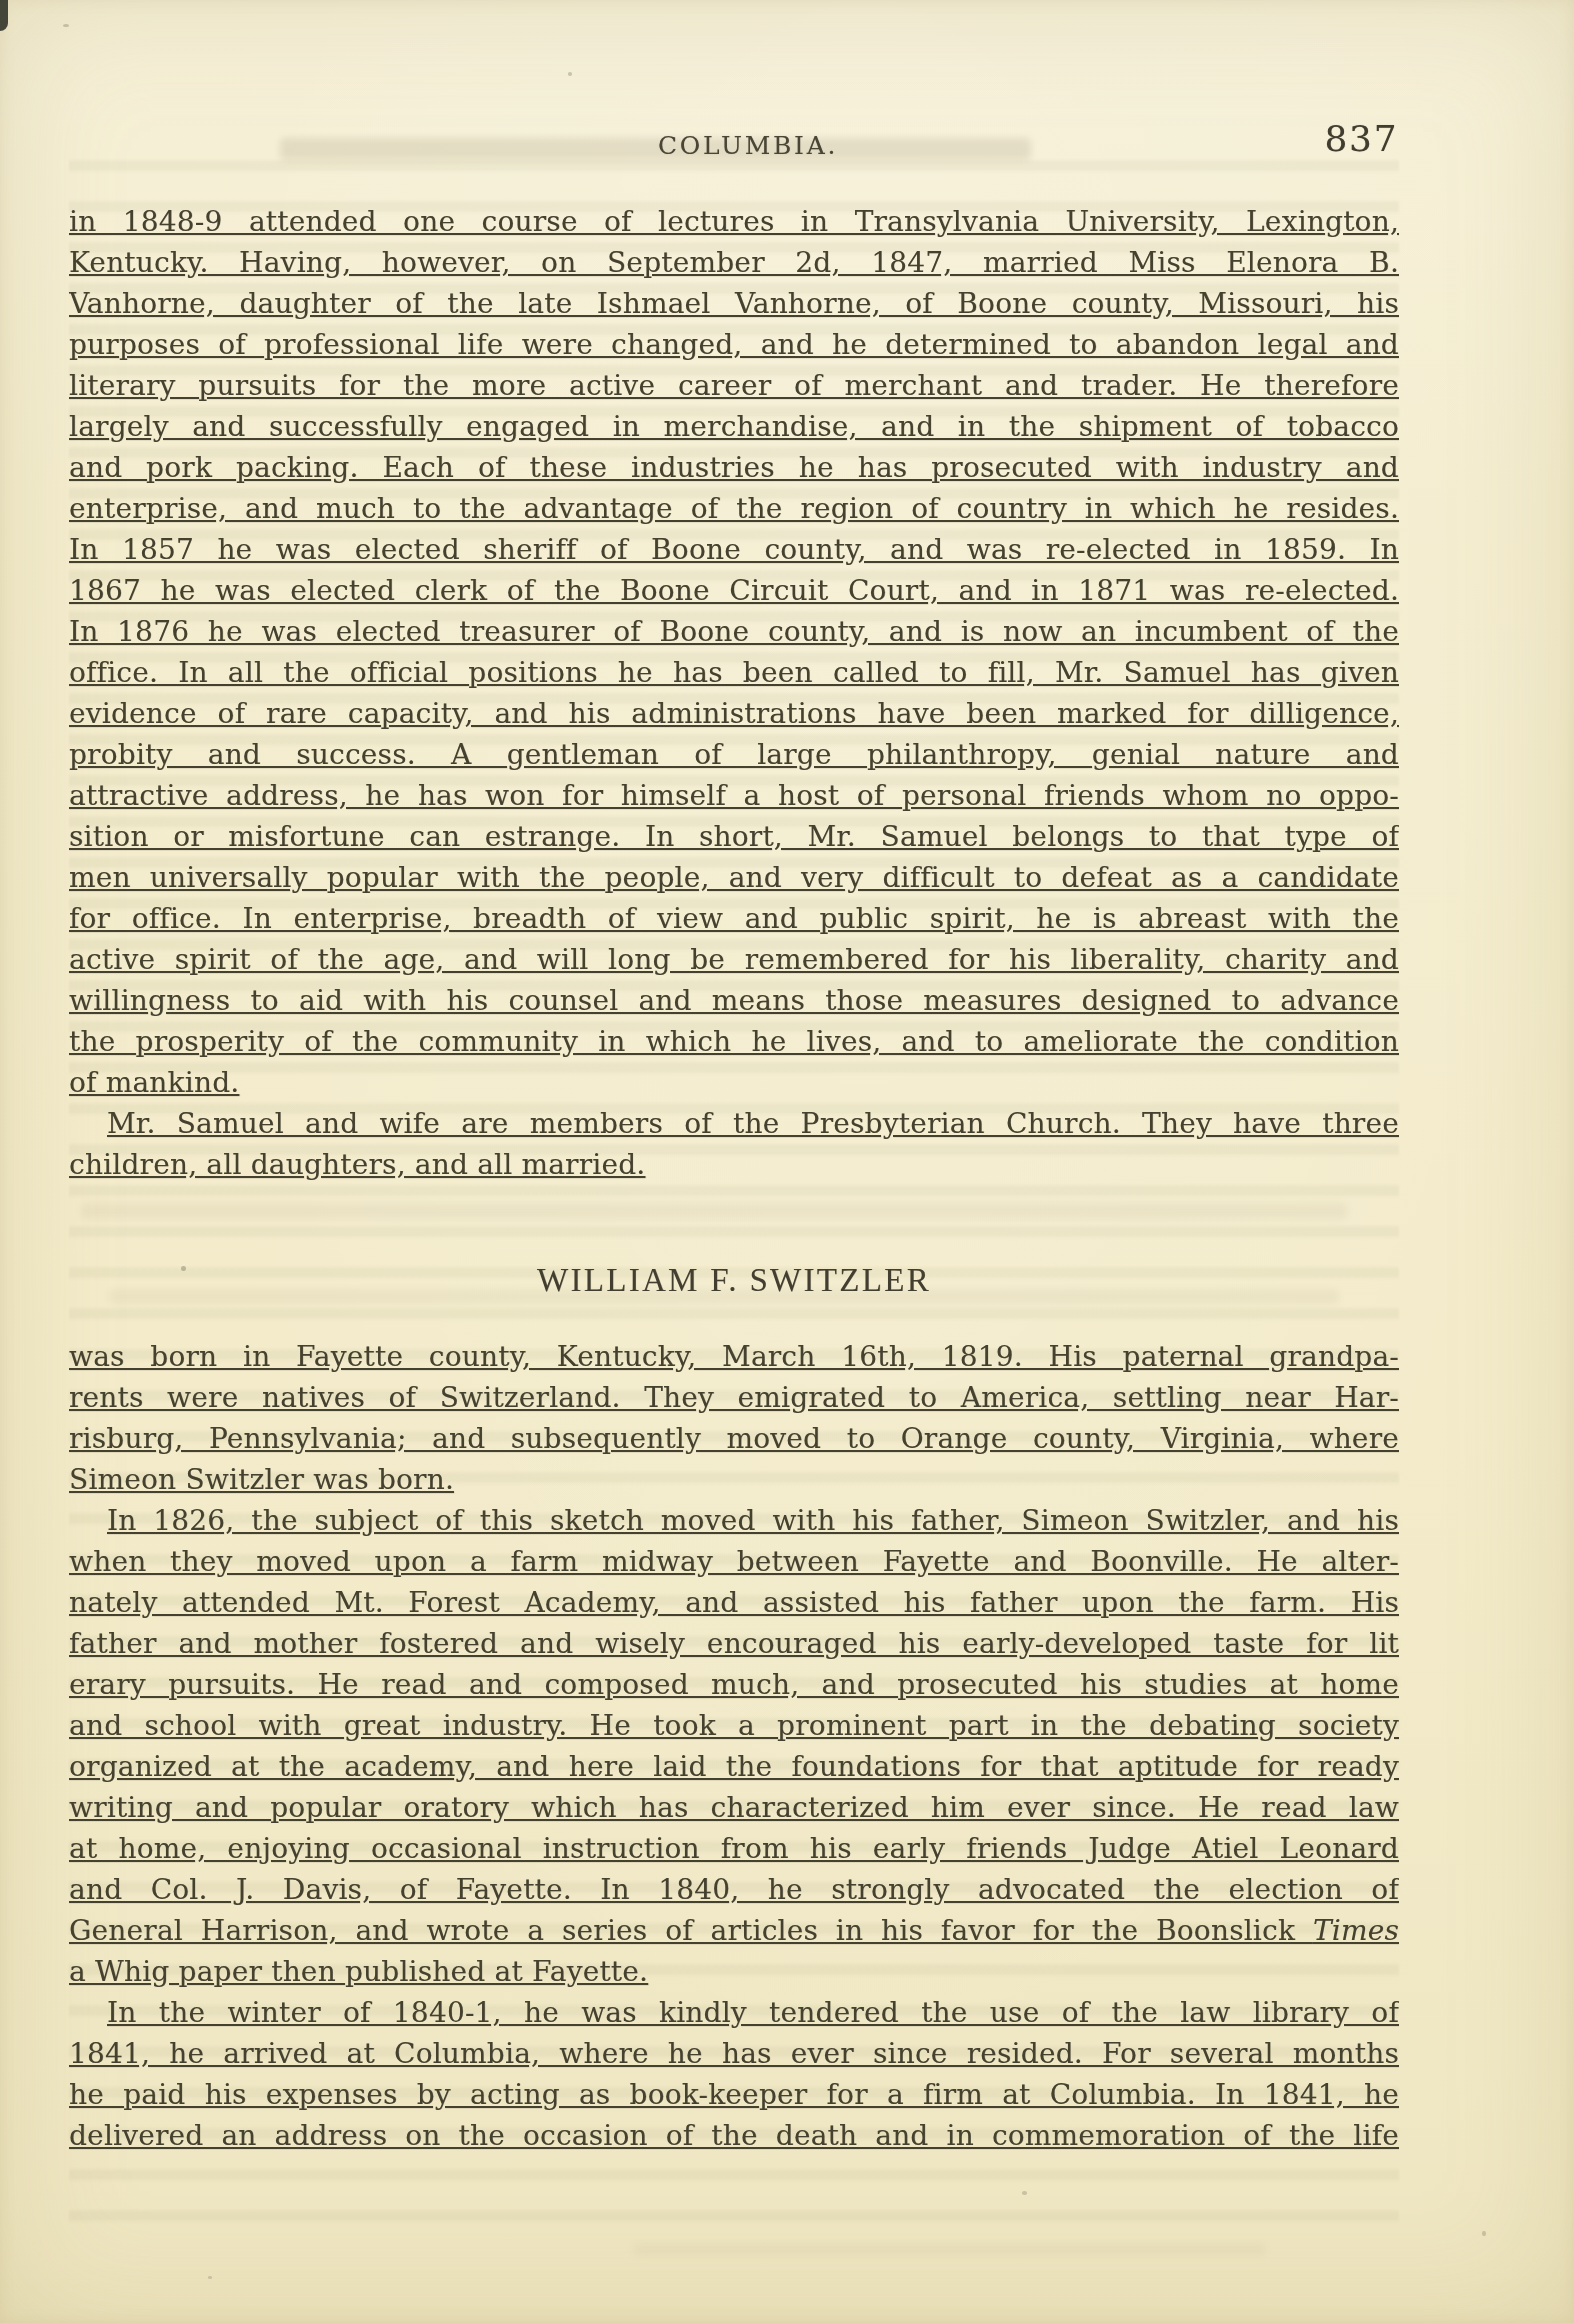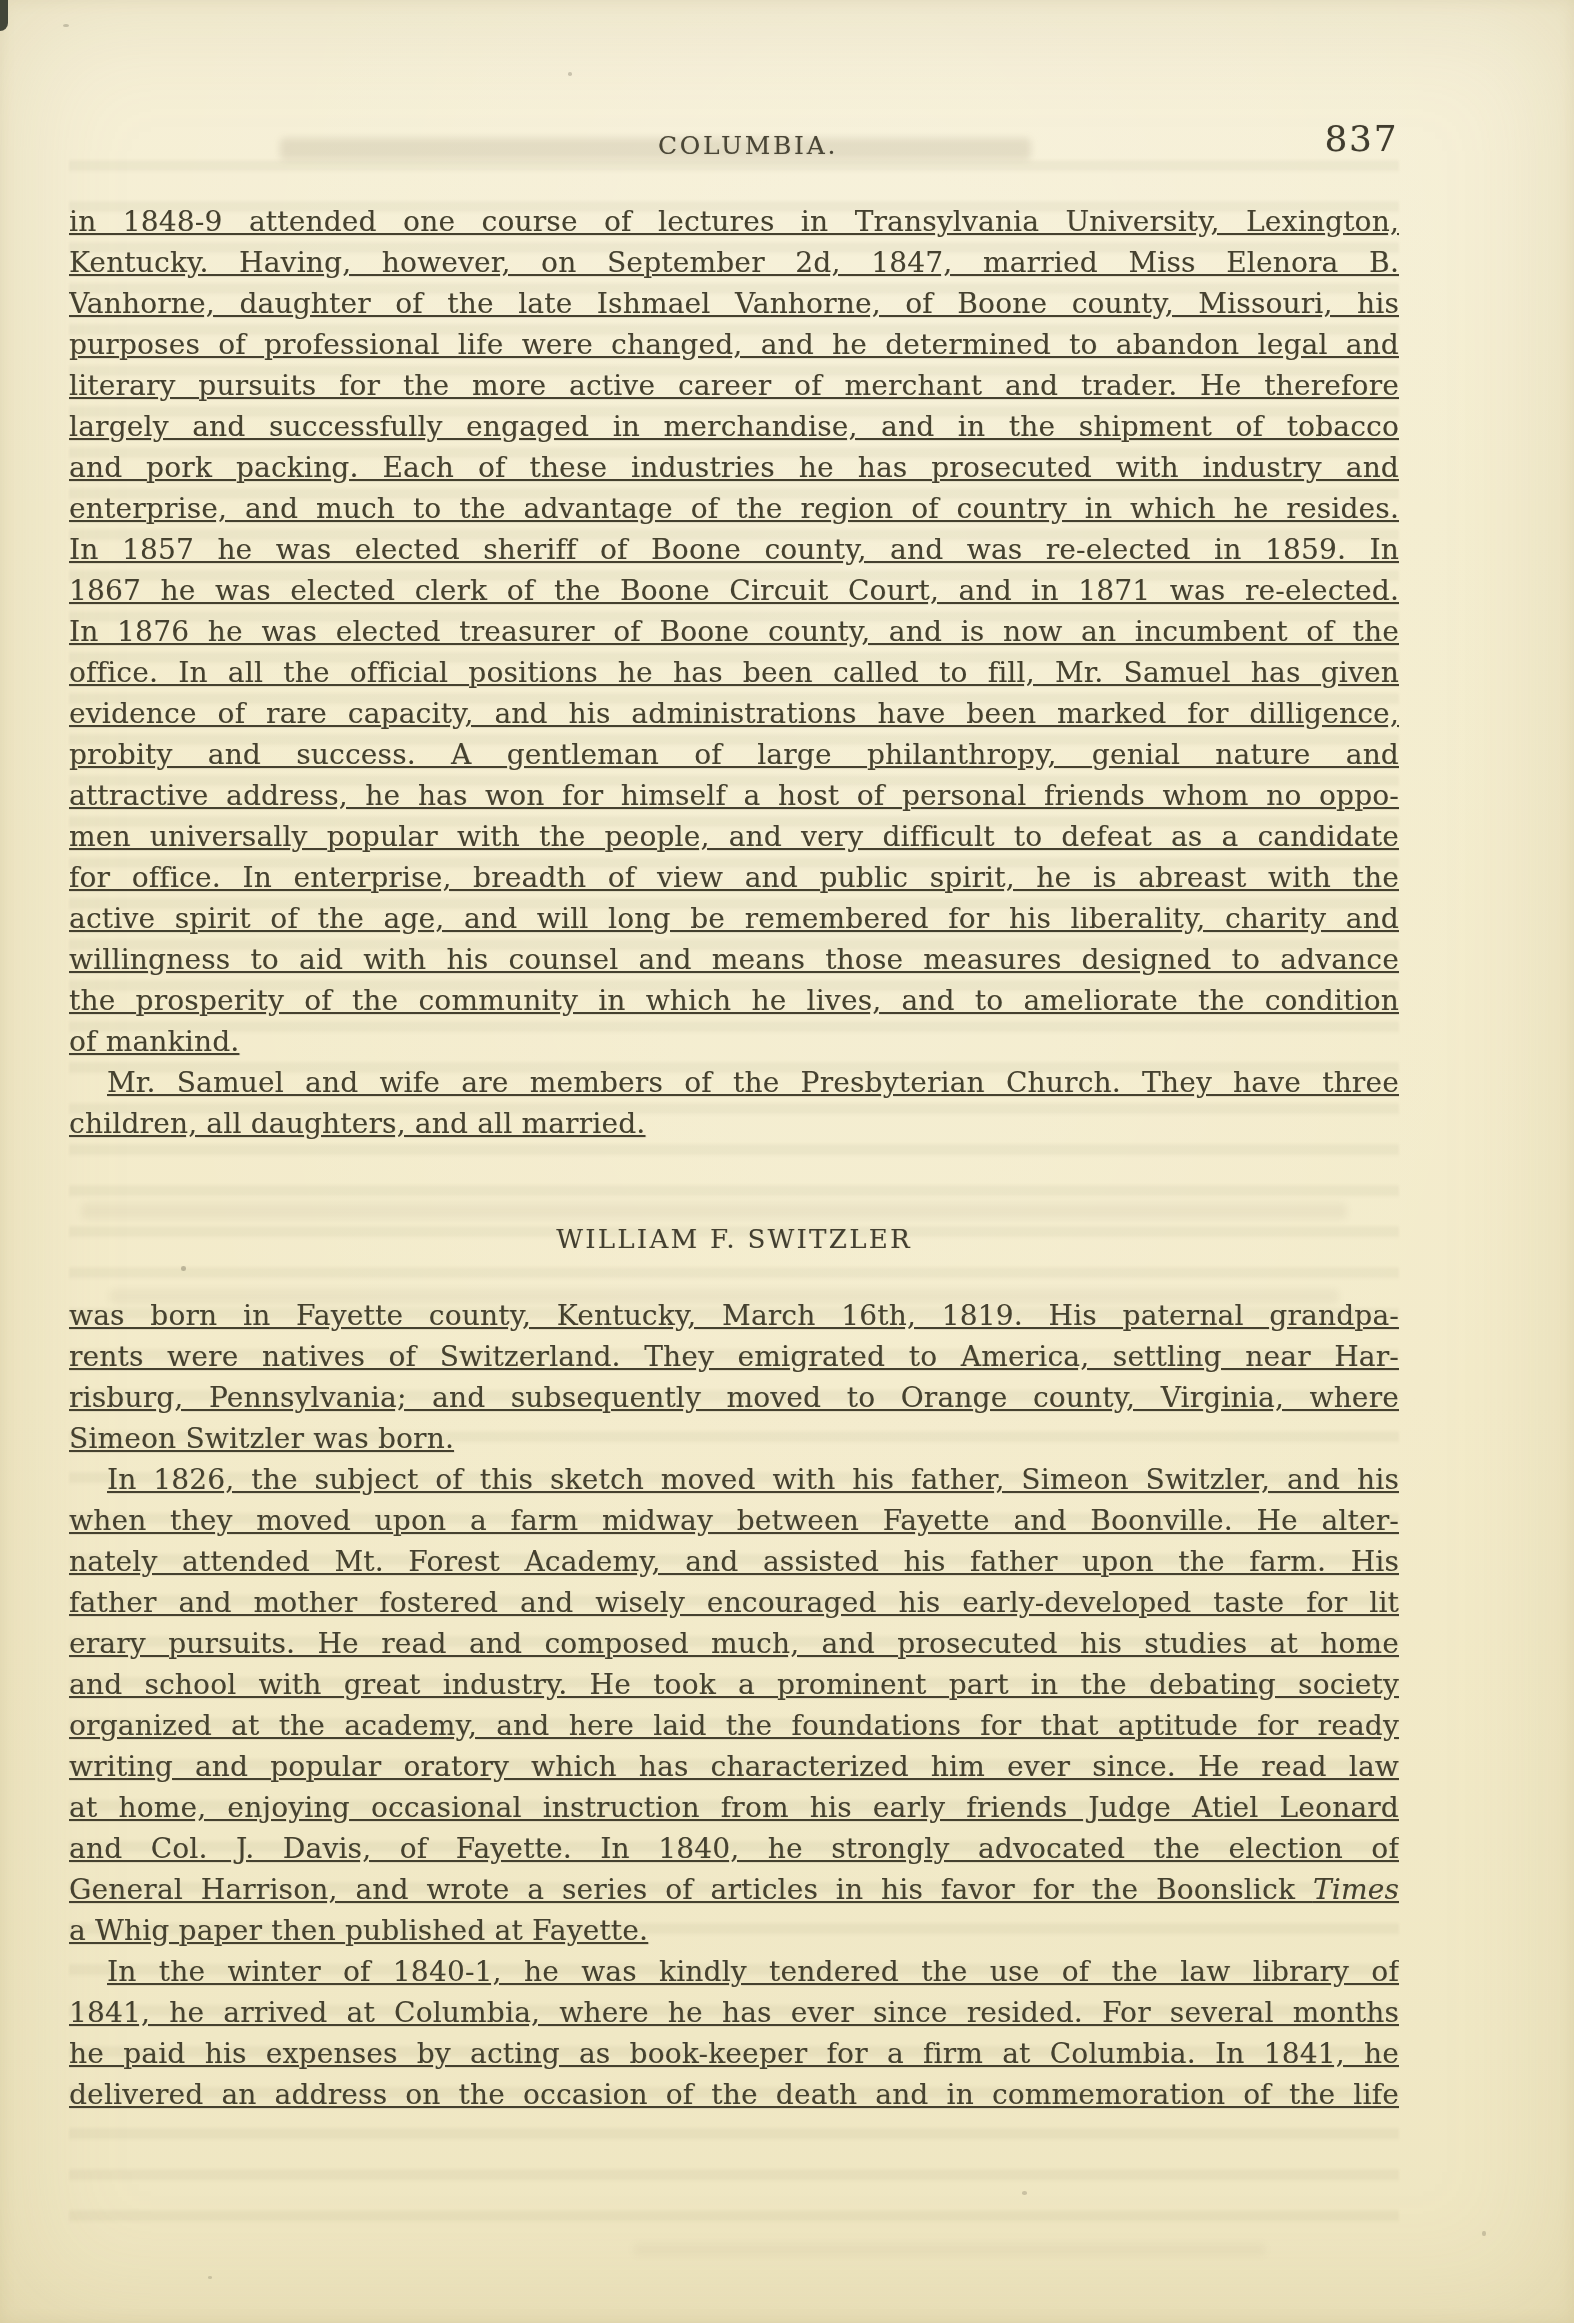--- a/index.html
+++ b/index.html
@@ -105,24 +105,25 @@
   .para.indent .line:first-child { text-indent: 38px; }
 
   .italic { font-style: italic; }
 
   .section-heading {
     margin-top: 75px;
     margin-bottom: 35px;
     height: 41px;
     line-height: 41px;
     text-align: center;
-    font-size: 26px;
+    font-size: 33px;
     letter-spacing: 2.3px;
     color: #433f30;
     text-shadow: 0.4px 0.4px 0.5px rgba(67,63,48,0.3);
+    font-family: Liberation Serif, serif;
   }
 </style>
 </head>
 <body>
 
 <div class="page">
 
   <div class="ghost-overlay"></div>
   <div class="ghost-streak g1"></div>
   <div class="ghost-streak g2"></div>
@@ -152,20 +153,21 @@
         <div class="line">largely and successfully engaged in merchandise, and in the shipment of tobacco</div>
         <div class="line">and pork packing. Each of these industries he has prosecuted with industry and</div>
         <div class="line">enterprise, and much to the advantage of the region of country in which he resides.</div>
         <div class="line">In 1857 he was elected sheriff of Boone county, and was re-elected in 1859. In</div>
         <div class="line">1867 he was elected clerk of the Boone Circuit Court, and in 1871 was re-elected.</div>
         <div class="line">In 1876 he was elected treasurer of Boone county, and is now an incumbent of the</div>
         <div class="line">office. In all the official positions he has been called to fill, Mr. Samuel has given</div>
         <div class="line">evidence of rare capacity, and his administrations have been marked for dilligence,</div>
         <div class="line">probity and success. A gentleman of large philanthropy, genial nature and</div>
         <div class="line">attractive address, he has won for himself a host of personal friends whom no oppo-</div>
+        <div class="line">sition or misfortune can estrange. In short, Mr. Samuel belongs to that type of</div>
         <div class="line">men universally popular with the people, and very difficult to defeat as a candidate</div>
         <div class="line">for office. In enterprise, breadth of view and public spirit, he is abreast with the</div>
         <div class="line">active spirit of the age, and will long be remembered for his liberality, charity and</div>
         <div class="line">willingness to aid with his counsel and means those measures designed to advance</div>
         <div class="line">the prosperity of the community in which he lives, and to ameliorate the condition</div>
         <div class="line para-end">of mankind.</div>
       </div>
       <div class="para indent">
         <div class="line">Mr. Samuel and wife are members of the Presbyterian Church. They have three</div>
         <div class="line para-end">children, all daughters, and all married.</div>

